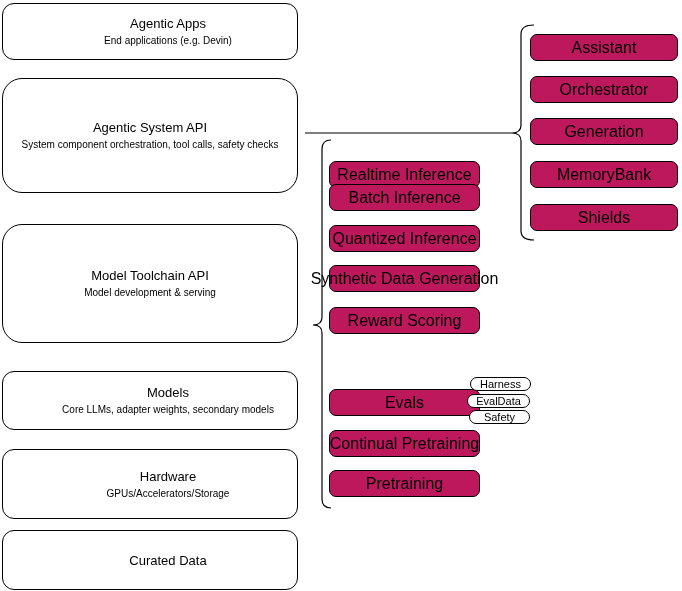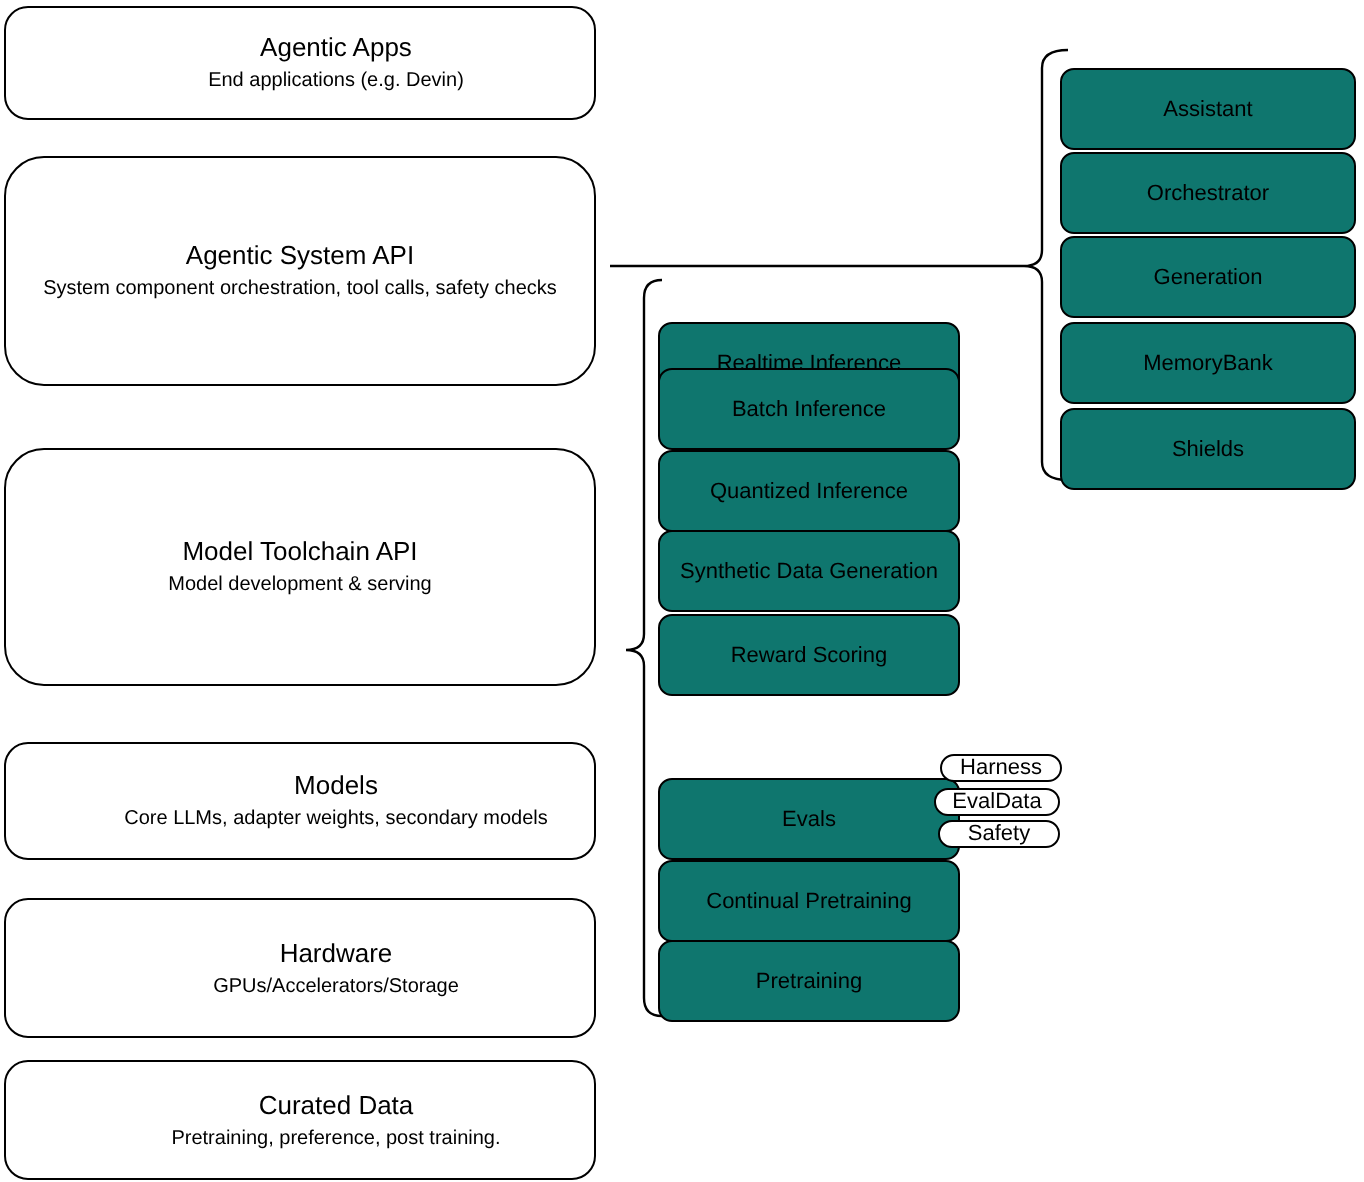--- a/index.html
+++ b/index.html
@@ -31,29 +31,29 @@
     justify-content: center;
     gap: 4px;
     text-align: center;
   }
   .bigbox.r12 { border-radius: 12px; padding-left: 36px; }
   .bigbox.r20 { border-radius: 20px; }
   .bigbox .title { font-size: 13px; line-height: 15px; white-space: nowrap; }
   .bigbox .subtitle { font-size: 10px; line-height: 12px; white-space: nowrap; }
   .smallbox {
     position: absolute;
-    height: 41px;
+    height: 27px;
     border: 1.2px solid #000;
     border-radius: 7px;
-    background: #0f766e;
+    background: #be185d;
     box-sizing: border-box;
     display: flex;
     align-items: center;
     justify-content: center;
-    font-size: 11px;
+    font-size: 16px;
     white-space: nowrap;
   }
   .midbox { left: 329px; width: 151px; }
   .rightbox { left: 530px; width: 148px; }
   .oval {
     position: absolute;
     height: 14px;
     border: 1.2px solid #000;
     border-radius: 8px;
     background: #fff;
@@ -101,21 +101,20 @@
     <div class="subtitle">Core LLMs, adapter weights, secondary models</div>
   </div>
 
   <div class="bigbox r12" style="top:449px;height:70px">
     <div class="title">Hardware</div>
     <div class="subtitle">GPUs/Accelerators/Storage</div>
   </div>
 
   <div class="bigbox r12" style="top:530px;height:60px">
     <div class="title">Curated Data</div>
-    <div class="subtitle">Pretraining, preference, post training.</div>
   </div>
 
   <div class="smallbox midbox" style="top:161px">Realtime Inference</div>
   <div class="smallbox midbox" style="top:184px">Batch Inference</div>
   <div class="smallbox midbox" style="top:225px">Quantized Inference</div>
   <div class="smallbox midbox" style="top:265px">Synthetic Data Generation</div>
   <div class="smallbox midbox" style="top:307px">Reward Scoring</div>
   <div class="smallbox midbox" style="top:389px">Evals</div>
   <div class="smallbox midbox" style="top:430px">Continual Pretraining</div>
   <div class="smallbox midbox" style="top:470px">Pretraining</div>

